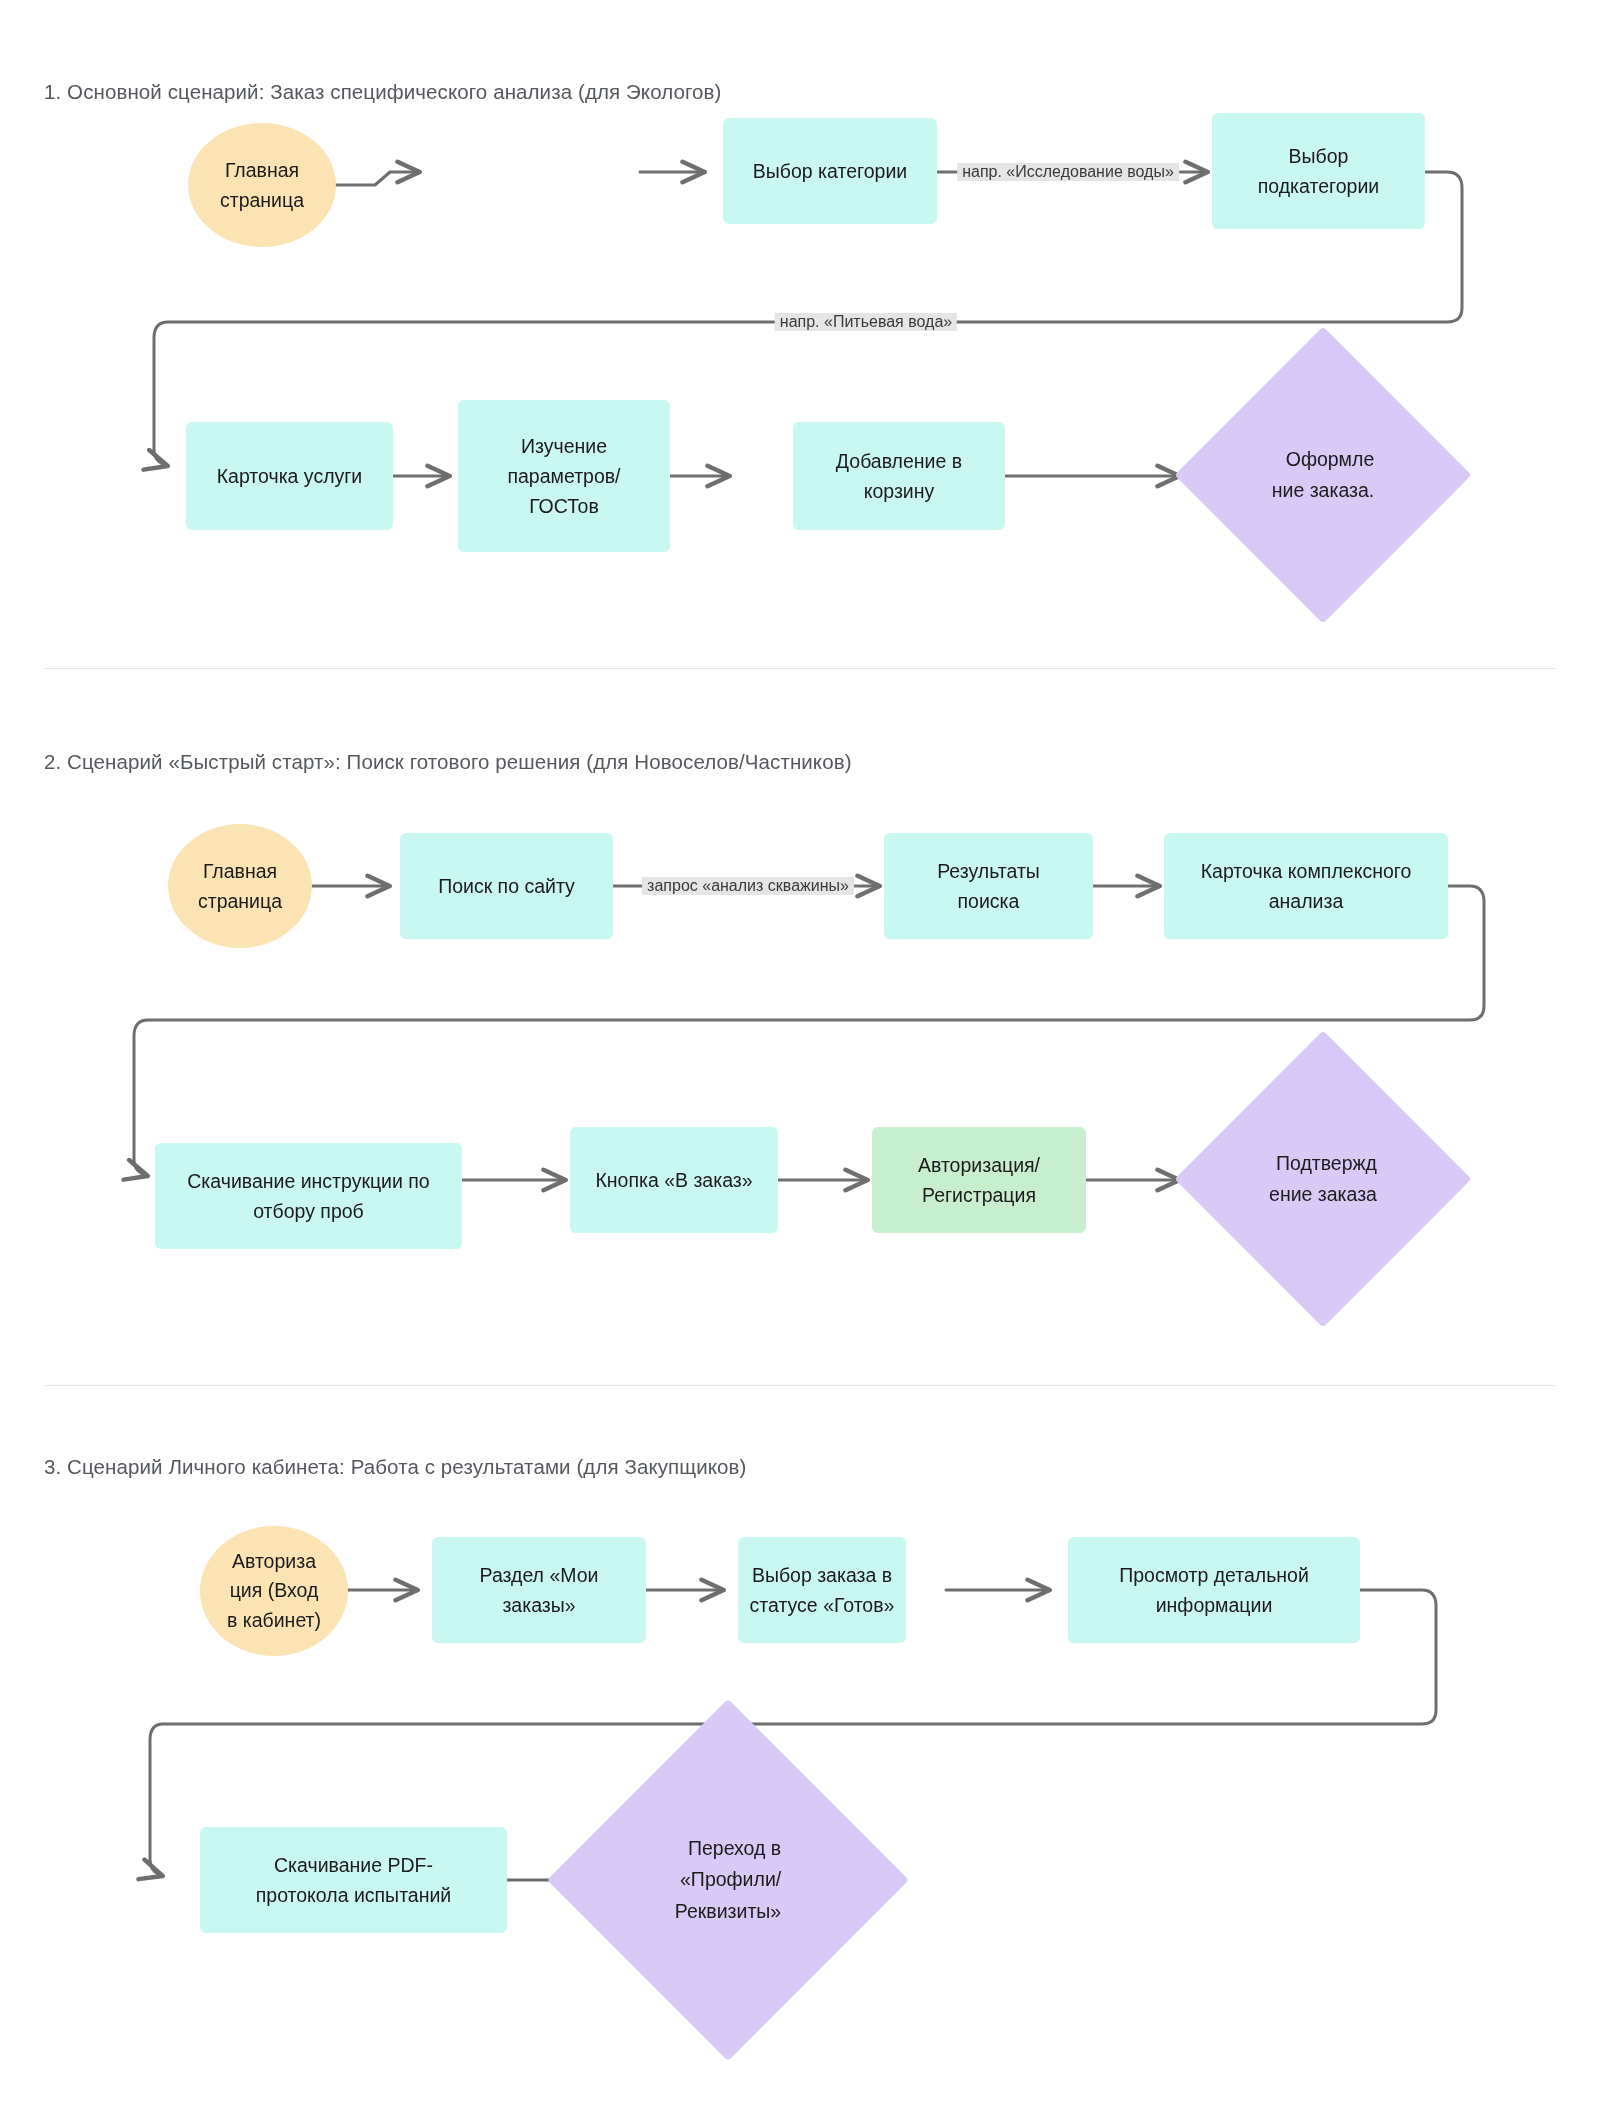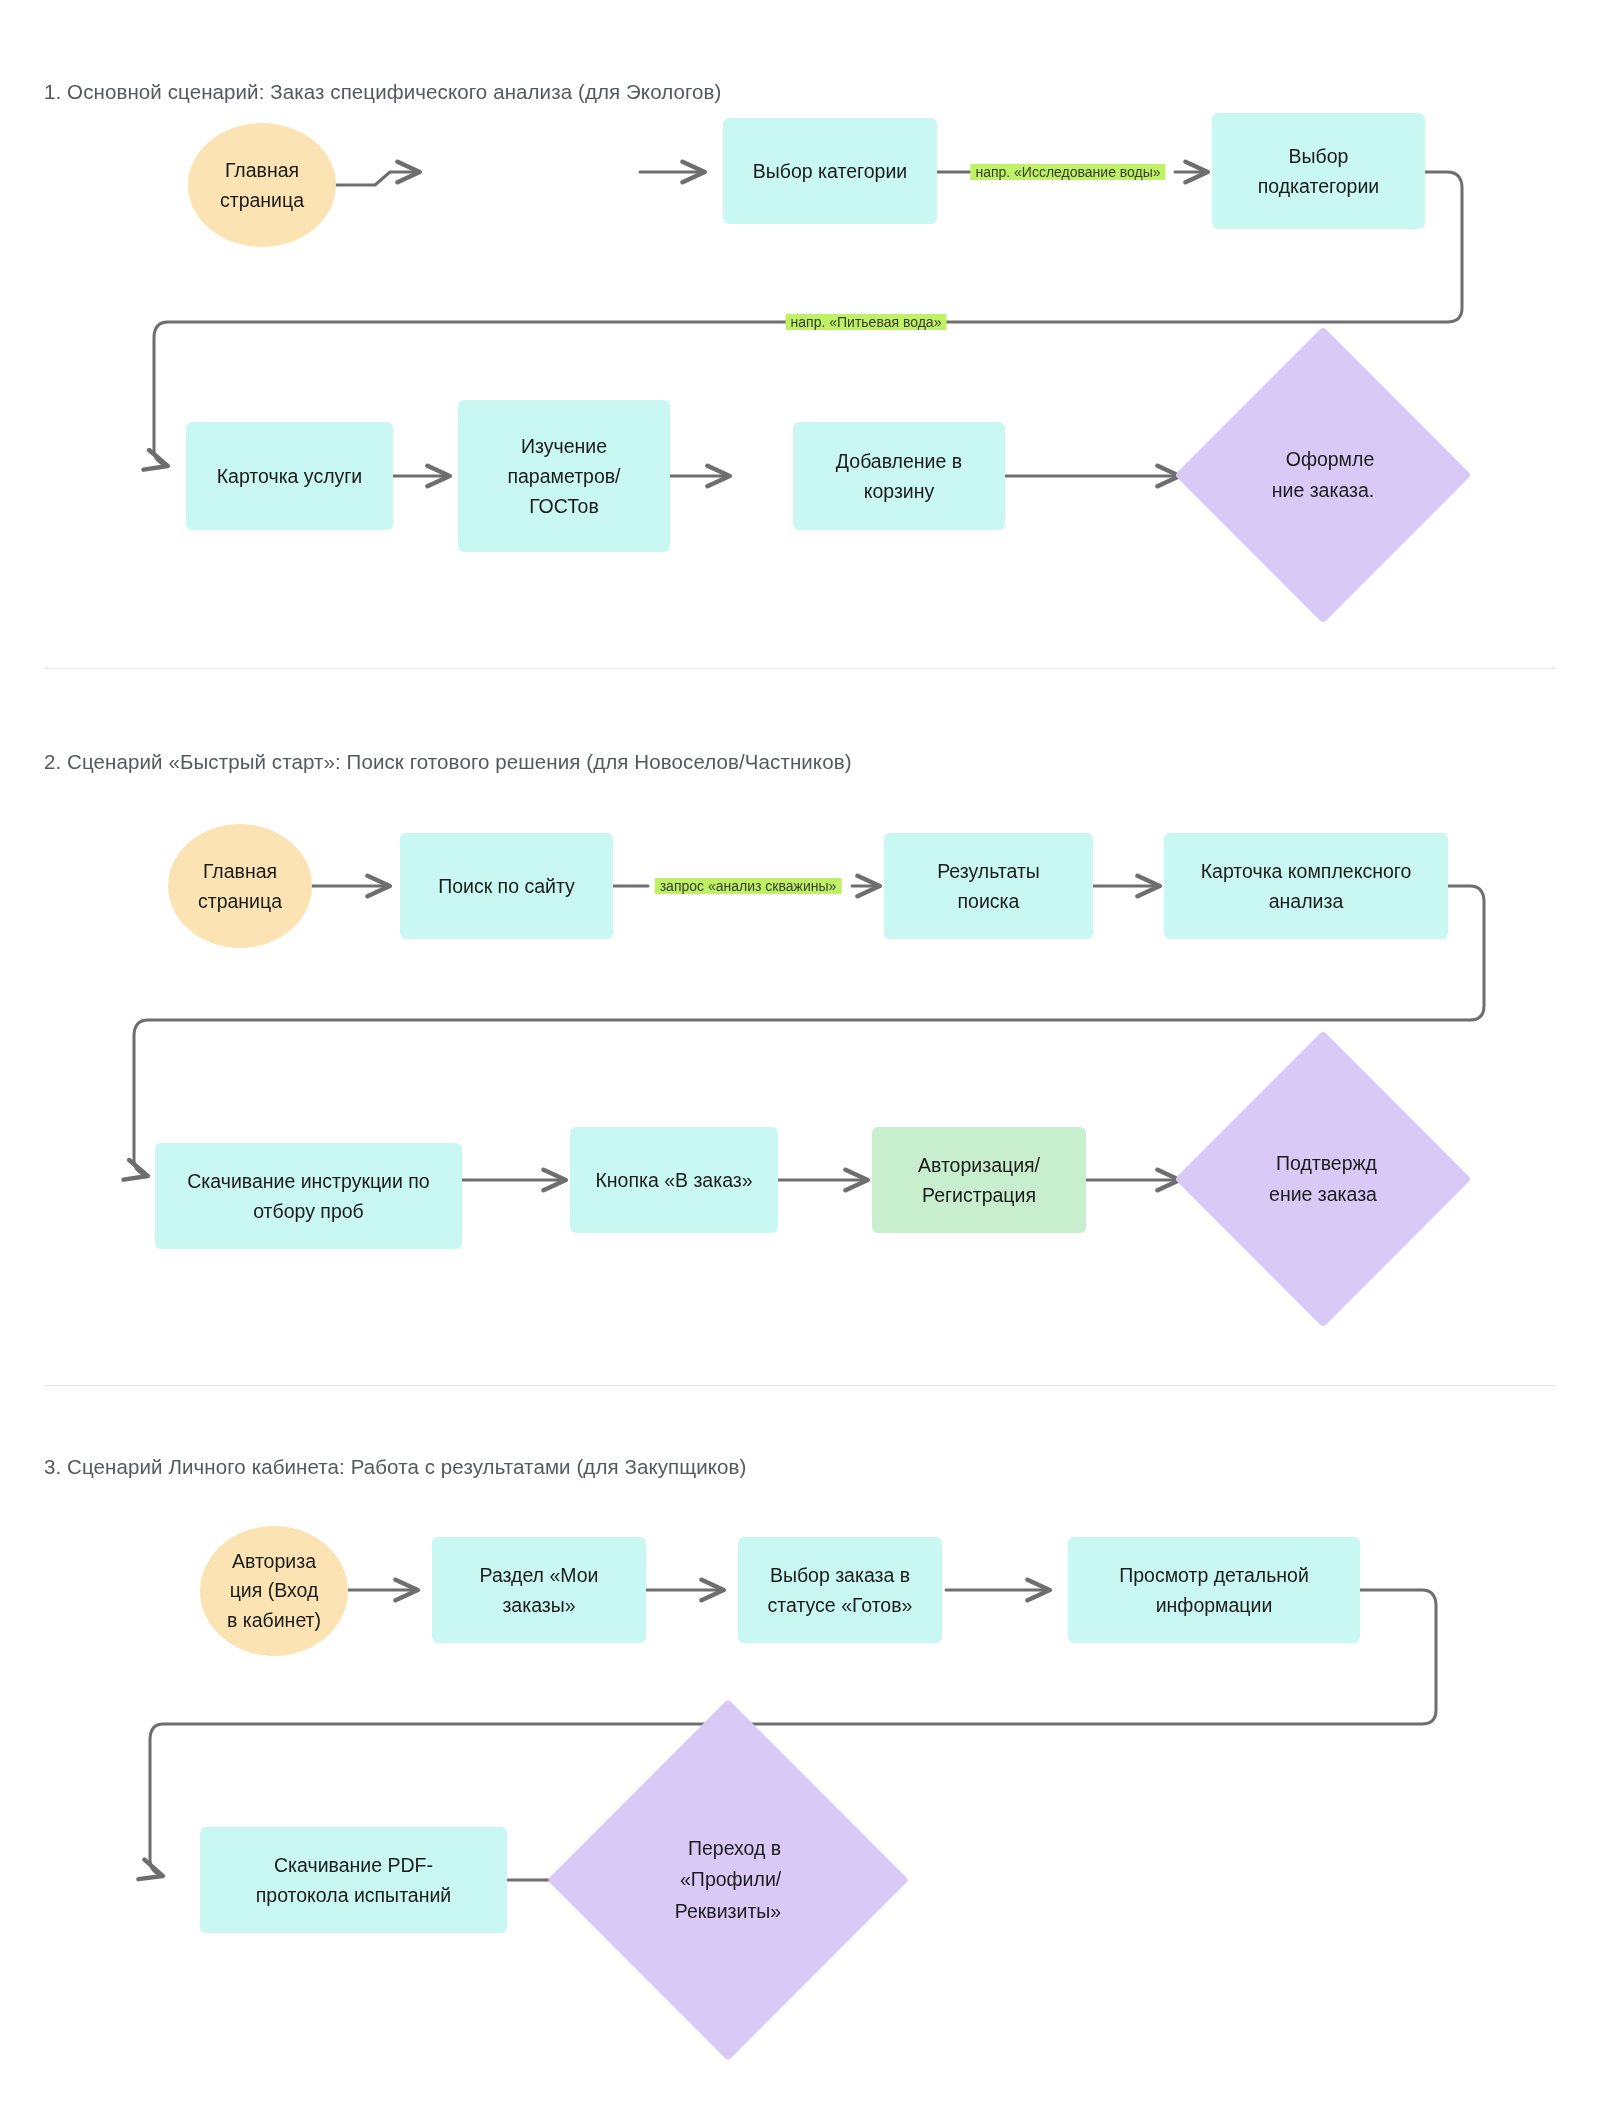--- a/index.html
+++ b/index.html
@@ -89,24 +89,24 @@
     text-align: right;
     font-size: 19.5px;
     line-height: 1.6;
     color: #1c1c1c;
     z-index: 2;
     padding: 0 14px;
     box-sizing: border-box;
   }
   .edge-label {
     position: absolute;
-    font-size: 14px;
+    font-size: 16px;
     color: #3a3a3a;
     white-space: nowrap;
-    background: #bef264;
+    background: #e5e5e5;
     padding: 0 5px;
     transform: translate(-50%, -50%);
   }
 </style>
 </head>
 <body>
 
 <div class="page">
   <div class="canvas">
 
@@ -243,21 +243,21 @@
       <span style="white-space:pre-line; line-height:1.5;">Авториза
 ция (Вход
 в кабинет)</span>
     </div>
 
     <div class="node process" style="left:432px; top:1537px; width:214px; height:106px;">
       <span style="white-space:pre-line;">Раздел «Мои
 заказы»</span>
     </div>
 
-    <div class="node process" style="left:738px; top:1537px; width:204px; height:106px;text-align:center;">
+    <div class="node process" style="left:738px; top:1537px; width:168px; height:106px;text-align:center;">
       <span style="white-space:pre-line;">Выбор заказа в
 статусе «Готов»</span>
     </div>
 
     <div class="node process" style="left:1068px; top:1537px; width:292px; height:106px;">
       <span style="white-space:pre-line;">Просмотр детальной
 информации</span>
     </div>
 
     <div class="node process" style="left:200px; top:1827px; width:307px; height:106px;">

